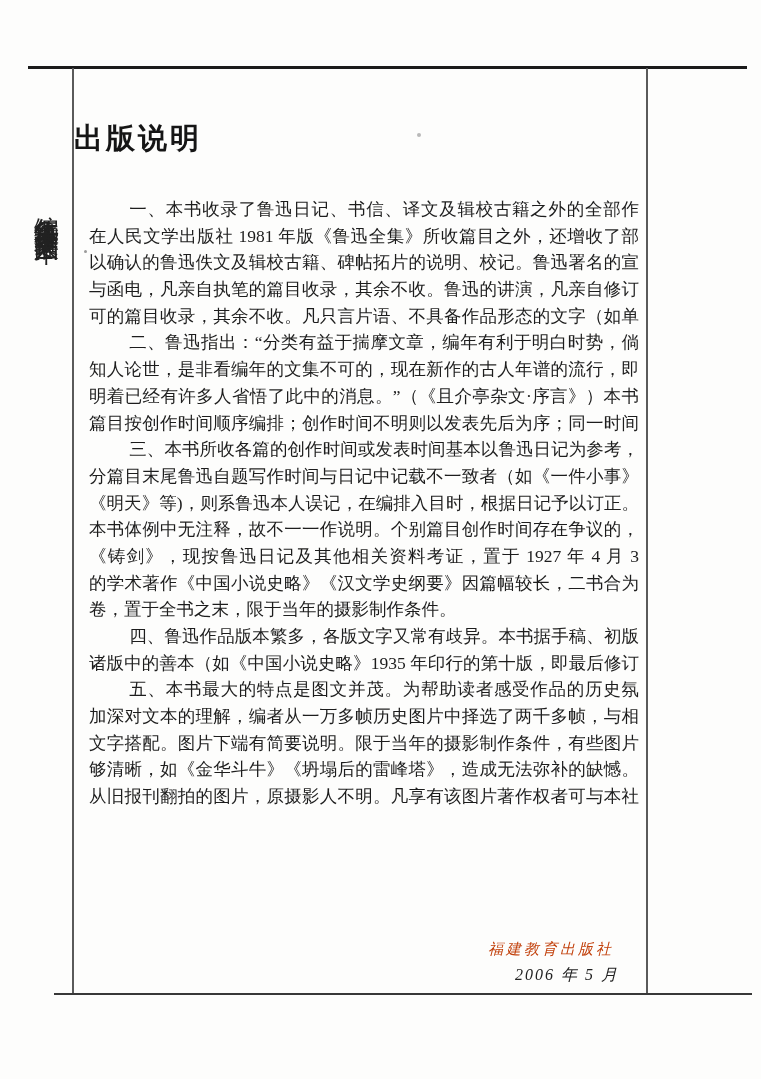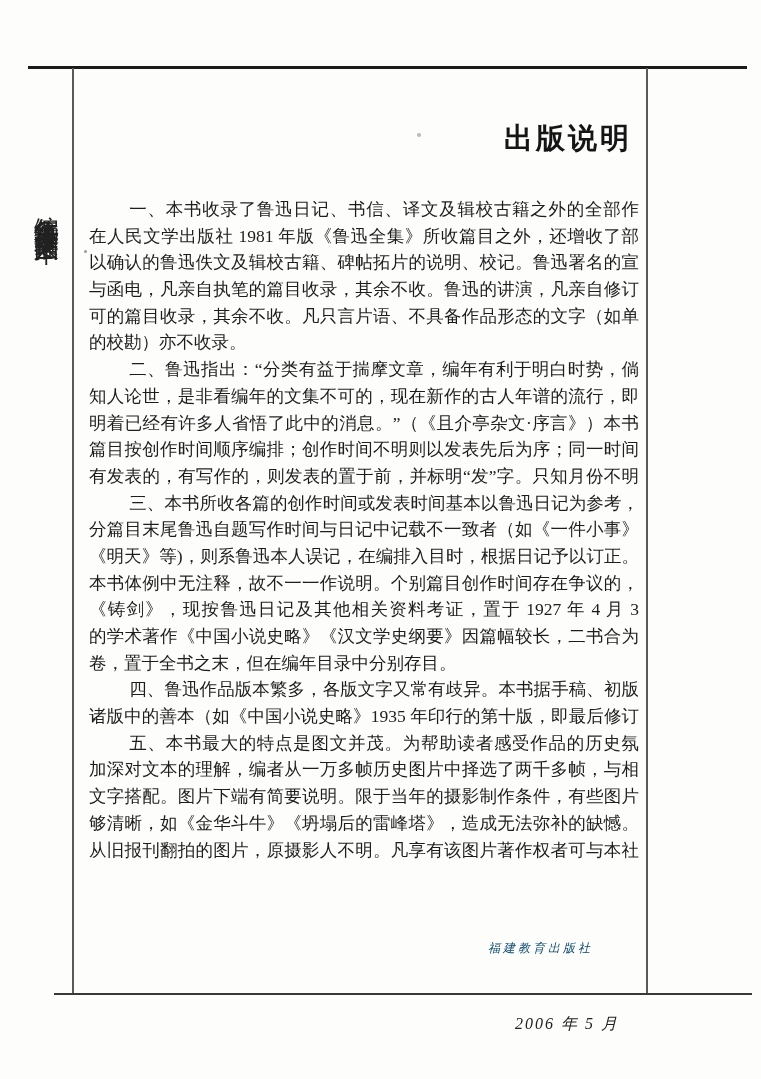--- a/index.html
+++ b/index.html
@@ -33,41 +33,41 @@
   .spine {
     position: absolute; left: 24px; top: 196px; height: 400px;
     writing-mode: vertical-rl; text-orientation: mixed;
     font-size: 25px; letter-spacing: 2px; line-height: 44px;
     font-family: "Liberation Serif", "DejaVu Serif", serif;
     color: #222;
   }
   
   .doc-title {
     position: absolute; left: 74px; top: 119px; width: 558px;
-    text-align: right; font-size: 29px; font-weight: bold;
+    text-align: left; font-size: 29px; font-weight: bold;
     letter-spacing: 3px; color: #151515;
   }
   
   .body-text {
     position: absolute; left: 89px; top: 196px; width: 550px;
   }
   .line {
     height: 26.7px; line-height: 26.7px; font-size: 17.5px;
     white-space: nowrap; color: #1d1d1d;
   }
   .line.full { text-align: justify; text-align-last: justify; white-space: normal; overflow: hidden; height: 26.7px; }
   .line.first { text-indent: 2.3em; }
   .line.last { text-align: left; text-align-last: left; }
   
   .publisher {
-    position: absolute; left: 488px; top: 940px; font-size: 12px;
-    letter-spacing: 3px; font-style: italic; color: #0c4a6e;
+    position: absolute; left: 488px; top: 940px; font-size: 15px;
+    letter-spacing: 3px; font-style: italic; color: #c2410c;
   }
   .pub-date {
-    position: absolute; left: 515px; top: 1014px; font-size: 16px;
+    position: absolute; left: 515px; top: 965px; font-size: 16px;
     letter-spacing: 2px; font-style: italic; color: #222;
   }
   
   .speck1 { position: absolute; left: 417px; top: 133px; width: 4px; height: 4px;
     border-radius: 50%; background: #b9b9b9; }
   .speck2 { position: absolute; left: 84px; top: 250px; width: 3px; height: 3px;
     border-radius: 50%; background: #9a9a9a; }
 </style>
 </head>
 <body>
@@ -86,35 +86,33 @@
 
   <div class="doc-title">出版说明</div>
 
   <div class="body-text">
 
     <div class="line full first">一、本书收录了鲁迅日记、书信、译文及辑校古籍之外的全部作品；</div>
     <div class="line full">在人民文学出版社 1981 年版《鲁迅全集》所收篇目之外，还增收了部分可</div>
     <div class="line full">以确认的鲁迅佚文及辑校古籍、碑帖拓片的说明、校记。鲁迅署名的宣言</div>
     <div class="line full">与函电，凡亲自执笔的篇目收录，其余不收。鲁迅的讲演，凡亲自修订认</div>
     <div class="line full">可的篇目收录，其余不收。凡只言片语、不具备作品形态的文字（如单纯</div>
-    <div class="line last">的校勘）亦不收录。</div>
 
     <div class="line full first">二、鲁迅指出：“分类有益于揣摩文章，编年有利于明白时势，倘要</div>
     <div class="line full">知人论世，是非看编年的文集不可的，现在新作的古人年谱的流行，即证</div>
     <div class="line full">明着已经有许多人省悟了此中的消息。”（《且介亭杂文·序言》）本书收录</div>
     <div class="line full">篇目按创作时间顺序编排；创作时间不明则以发表先后为序；同一时间内</div>
-    <div class="line full">有发表的，有写作的，则发表的置于前，并标明“发”字。只知月份不明</div>
 
     <div class="line full first">三、本书所收各篇的创作时间或发表时间基本以鲁迅日记为参考，部</div>
     <div class="line full">分篇目末尾鲁迅自题写作时间与日记中记载不一致者（如《一件小事》</div>
     <div class="line full">《明天》等)，则系鲁迅本人误记，在编排入目时，根据日记予以订正。因</div>
     <div class="line full">本书体例中无注释，故不一一作说明。个别篇目创作时间存在争议的，如</div>
     <div class="line full">《铸剑》，现按鲁迅日记及其他相关资料考证，置于 1927 年 4 月 3 日。鲁迅</div>
     <div class="line full">的学术著作《中国小说史略》《汉文学史纲要》因篇幅较长，二书合为一</div>
-    <div class="line last">卷，置于全书之末，但在编年目录中分别存目。</div>
+    <div class="line last">卷，置于全书之末，限于当年的摄影制作条件。</div>
 
     <div class="line full first">四、鲁迅作品版本繁多，各版文字又常有歧异。本书据手稿、初版本和</div>
     <div class="line full">诸版中的善本（如《中国小说史略》1935 年印行的第十版，即最后修订本）</div>
 
     <div class="line full first">五、本书最大的特点是图文并茂。为帮助读者感受作品的历史氛围，</div>
     <div class="line full">加深对文本的理解，编者从一万多帧历史图片中择选了两千多帧，与相关</div>
     <div class="line full">文字搭配。图片下端有简要说明。限于当年的摄影制作条件，有些图片不</div>
     <div class="line full">够清晰，如《金华斗牛》《坍塌后的雷峰塔》，造成无法弥补的缺憾。有些</div>
     <div class="line full">从旧报刊翻拍的图片，原摄影人不明。凡享有该图片著作权者可与本社联</div>
   </div>

